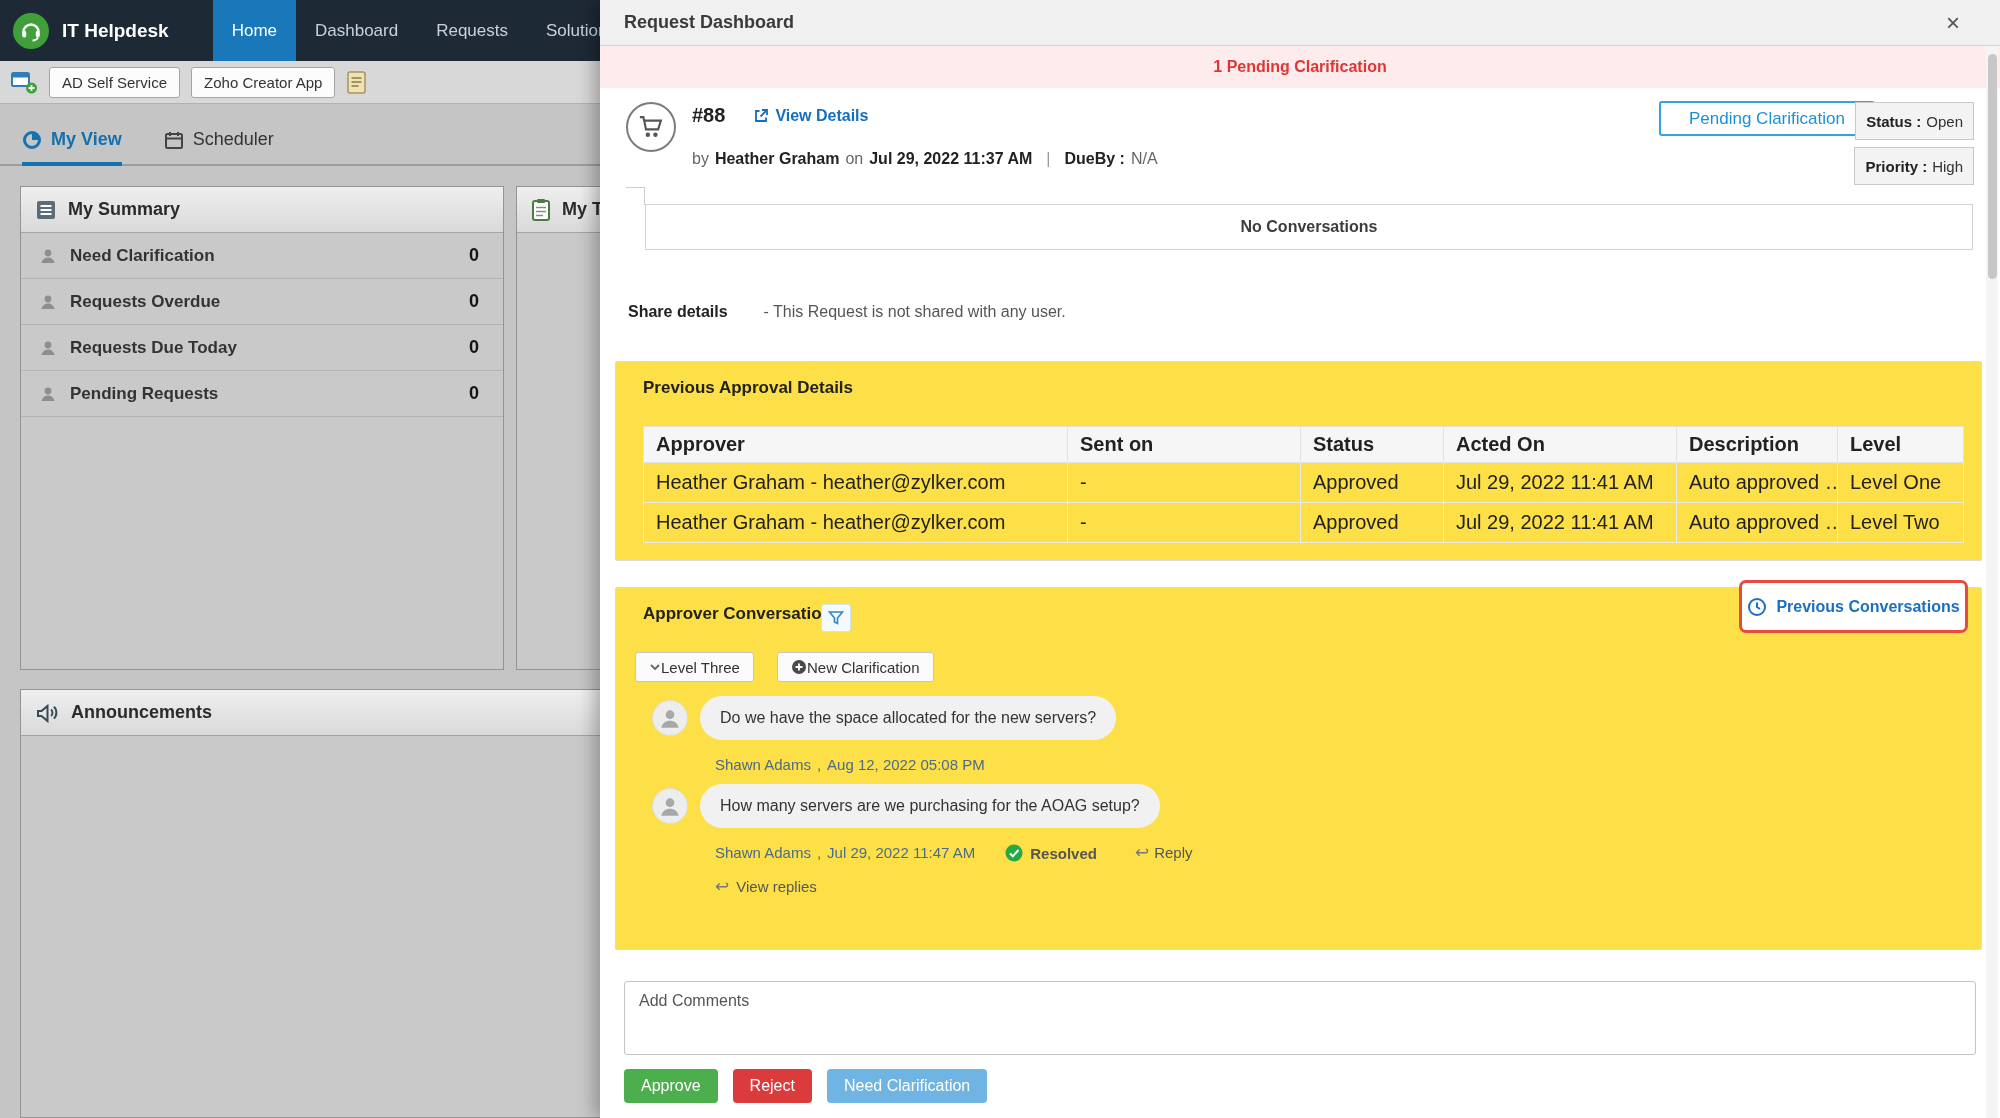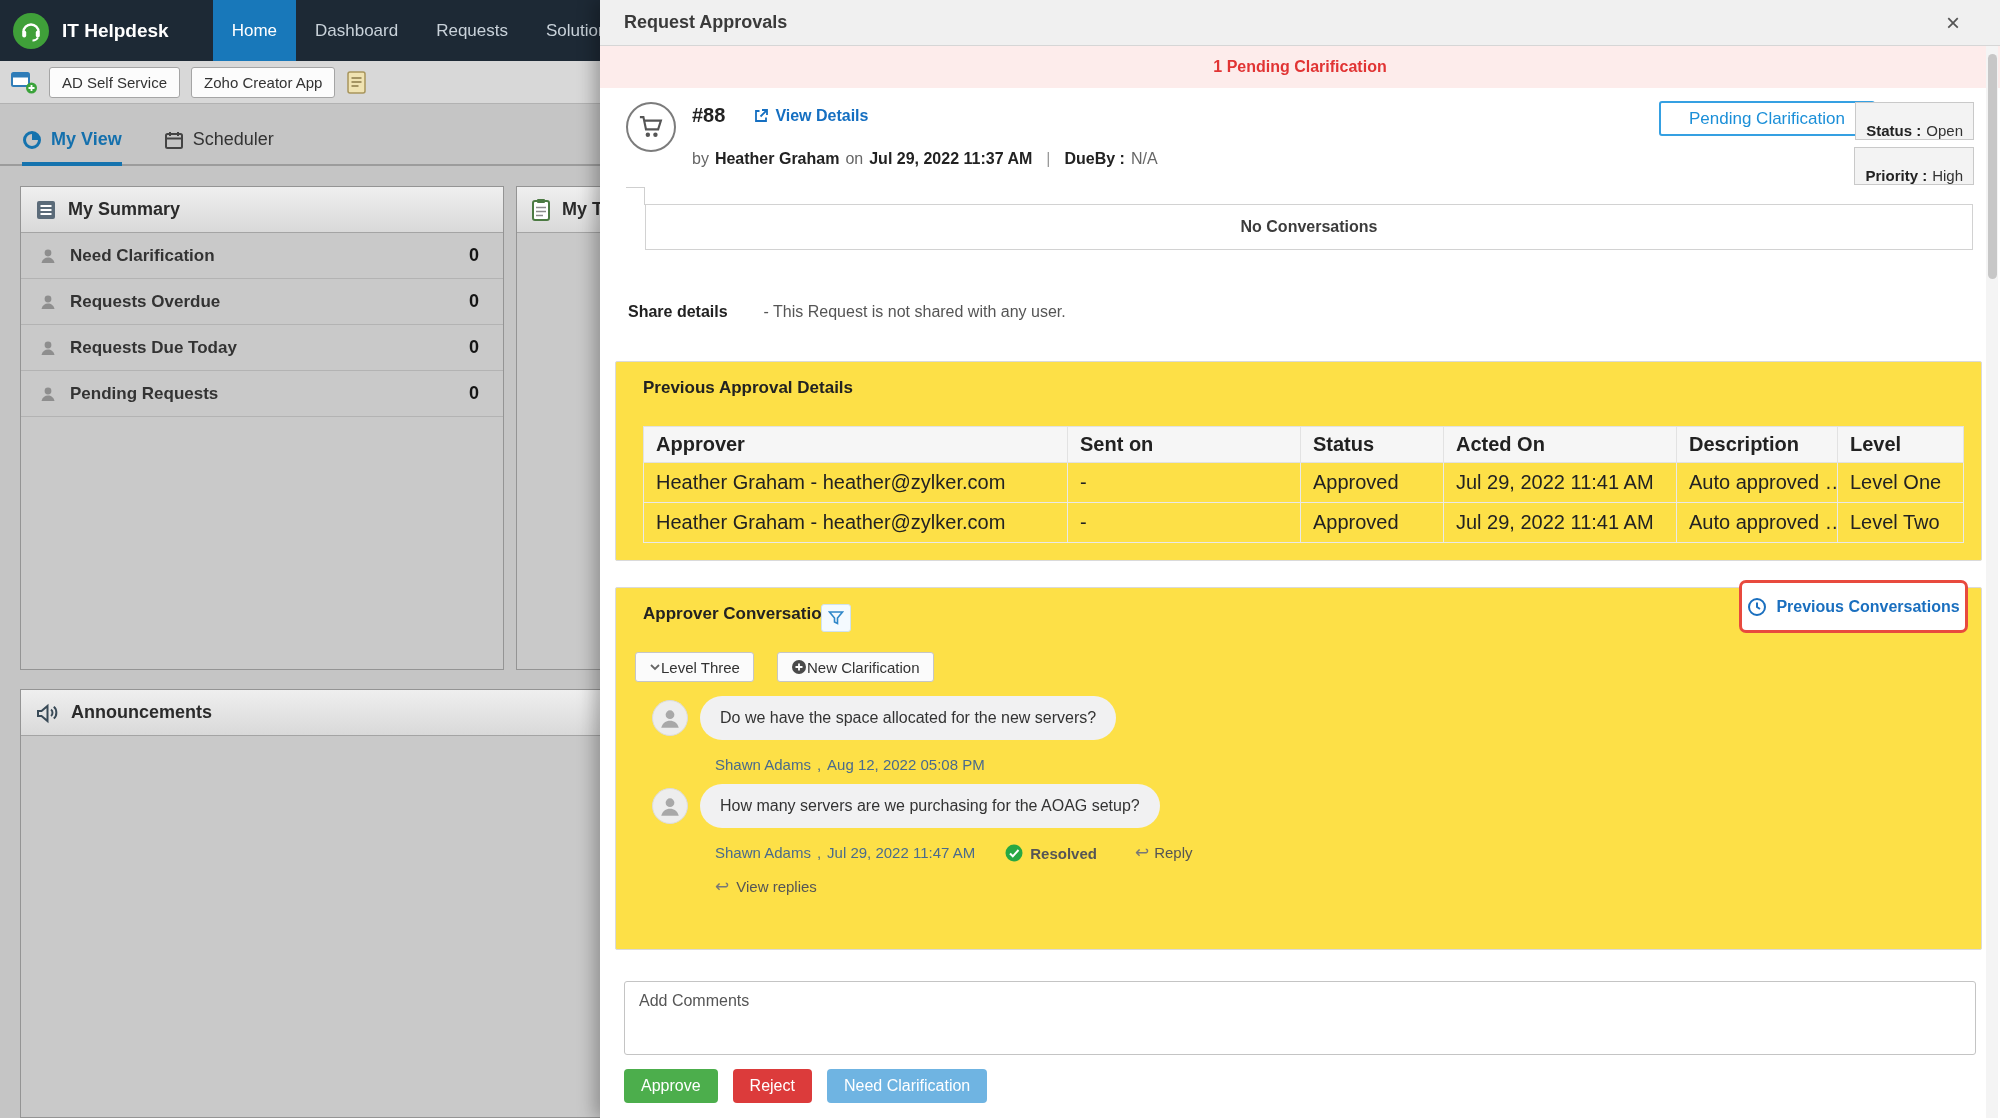--- a/index.html
+++ b/index.html
@@ -49,21 +49,21 @@
 
   .avatar-circle { position:absolute; left:26px; top:102px; width:50px; height:50px; border-radius:50%; border:2px solid #7c7c7c; display:flex; align-items:center; justify-content:center; background:#fff; }
   .req-title-row { position:absolute; left:92px; top:104px; display:flex; align-items:center; gap:12px; white-space:nowrap; }
   .req-id, .req-subject { font-size:20px; font-weight:700; color:#222; }
   .view-details { display:flex; align-items:center; gap:6px; color:#156fc1; font-size:16px; font-weight:600; margin-left:16px; cursor:pointer; }
   .byline { position:absolute; left:92px; top:150px; font-size:16px; color:#666; display:flex; gap:6px; align-items:center; white-space:nowrap; }
   .byline b { color:#222; }
   .byline .pipe { margin:0 8px; color:#999; }
 
   .pc-badge { position:absolute; left:1059px; top:101px; height:35px; padding:0 28px; border:2px solid #35a0e2; border-radius:3px; color:#1b8fd8; font-size:17px; display:flex; align-items:center; background:#fff; white-space:nowrap; }
-  .kv-badge { position:absolute; right:26px; height:38px; background:#f3f3f3; border:1px solid #c9c9c9; font-size:15px; color:#333; display:flex; align-items:flex-end; gap:5px; padding:0 10px; white-space:nowrap; }
+  .kv-badge { position:absolute; right:26px; height:38px; background:#f3f3f3; border:1px solid #c9c9c9; font-size:15px; color:#333; display:flex; align-items:center; gap:5px; padding:0 10px; white-space:nowrap; }
   .kv-badge b { color:#222; }
   #status-badge { top:102px; }
   #priority-badge { top:147px; }
 
   .notch { position:absolute; left:26px; top:187px; width:19px; height:18px; border-top:1px solid #cfcfcf; border-right:1px solid #cfcfcf; }
   .noconv { position:absolute; left:45px; top:204px; width:1328px; height:46px; border:1px solid #d2d2d2; display:flex; align-items:center; justify-content:center; font-size:16px; font-weight:600; color:#3c3c3c; }
 
   .share-line { position:absolute; left:28px; top:303px; font-size:16px; display:flex; gap:36px; white-space:nowrap; }
   .share-label { font-weight:700; color:#222; }
   .share-text { color:#555; }
@@ -252,21 +252,21 @@
       </span>
       <span class="panel-title">Announcements</span>
     </div>
   </div>
 
 </div>
 
 <div id="overlay">
 
   <div class="ov-header">
-    <span class="ov-title">Request Approvals</span>
+    <span class="ov-title">Request Dashboard</span>
     <span class="ov-close">×</span>
   </div>
 
   <div class="alertbar">1 Pending Clarification</div>
 
   <div class="avatar-circle">
     <span>
       <svg width="28" height="28" viewBox="0 0 24 24">
           <path d="M2.5 3.5h3l2.2 10.5h10.4L20.5 6.5H6.2" fill="none" stroke="#555" stroke-width="1.8"></path>
           <circle cx="9.3" cy="18.7" r="1.9" fill="#555"></circle>

